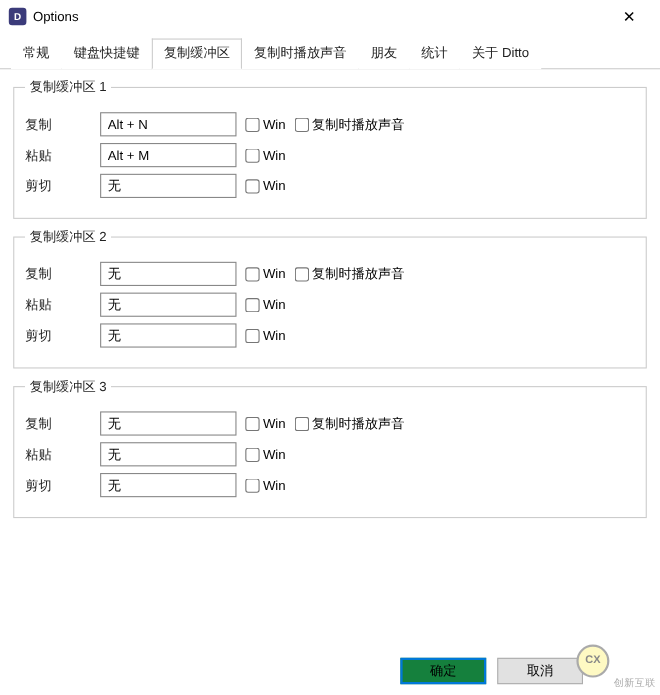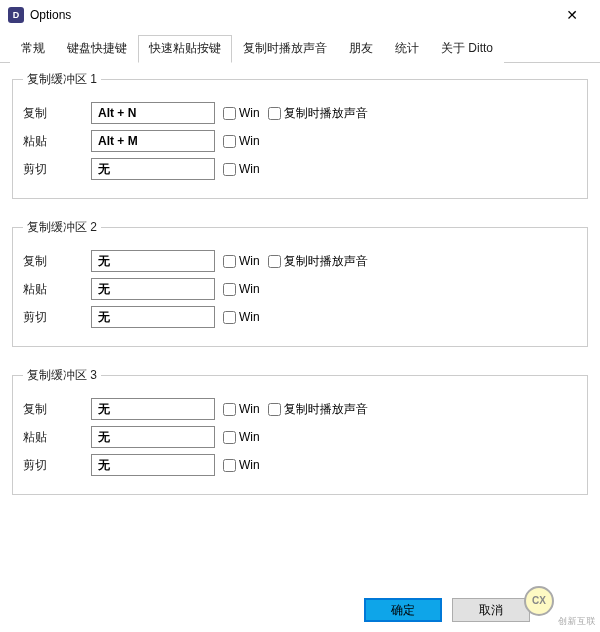--- a/index.html
+++ b/index.html
@@ -61,21 +61,21 @@
   .tab.active {
     border-color: #ccc;
     border-bottom: 1px solid #fff;
     background: #fff;
   }
   .content {
     padding: 8px 12px;
   }
   fieldset.group {
     border: 1px solid #ccc;
-    margin: 0 0 20px 0;
+    margin: 0 0 8px 0;
     padding: 8px 10px 12px 10px;
   }
   fieldset.group legend {
     padding: 0 4px;
     color: #222;
   }
   .row {
     display: flex;
     align-items: center;
     margin: 6px 0;
@@ -85,21 +85,20 @@
     width: 60px;
     color: #222;
   }
   .row input[type="text"] {
     width: 124px;
     height: 22px;
     border: 1px solid #888;
     padding: 2px 6px;
     font-family: inherit;
     font-size: 12px;
-    font-weight: bold;
   }
   .chk {
     display: flex;
     align-items: center;
     gap: 3px;
   }
   .chk input[type="checkbox"] {
     width: 13px; height: 13px;
     margin: 0;
   }
@@ -114,21 +113,21 @@
     min-width: 78px;
     height: 24px;
     border: 1px solid #adadad;
     background: #e1e1e1;
     font-family: inherit;
     font-size: 12px;
     cursor: pointer;
   }
   .btn.primary {
     border: 2px solid #0078d7;
-    background: #0ea5e9;
+    background: #15803d;
   }
   .watermark {
     position: absolute;
     right: 4px;
     bottom: 4px;
     display: flex;
     align-items: center;
     gap: 4px;
     color: #888;
     font-size: 10px;
@@ -155,21 +154,21 @@
     </div>
   <div class="title">Options</div>
   <div class="closebtn">
     <span>✕</span>
   </div>
 </div>
 
 <div class="tabs">
   <div class="tab">常规</div>
   <div class="tab">键盘快捷键</div>
-  <div class="tab active">快速粘贴按键</div>
+  <div class="tab active">复制缓冲区</div>
   <div class="tab">复制时播放声音</div>
   <div class="tab">朋友</div>
   <div class="tab">统计</div>
   <div class="tab">关于 Ditto</div>
 </div>
 
 <div class="content">
 
   <fieldset class="group">
     <legend>复制缓冲区 1</legend>

